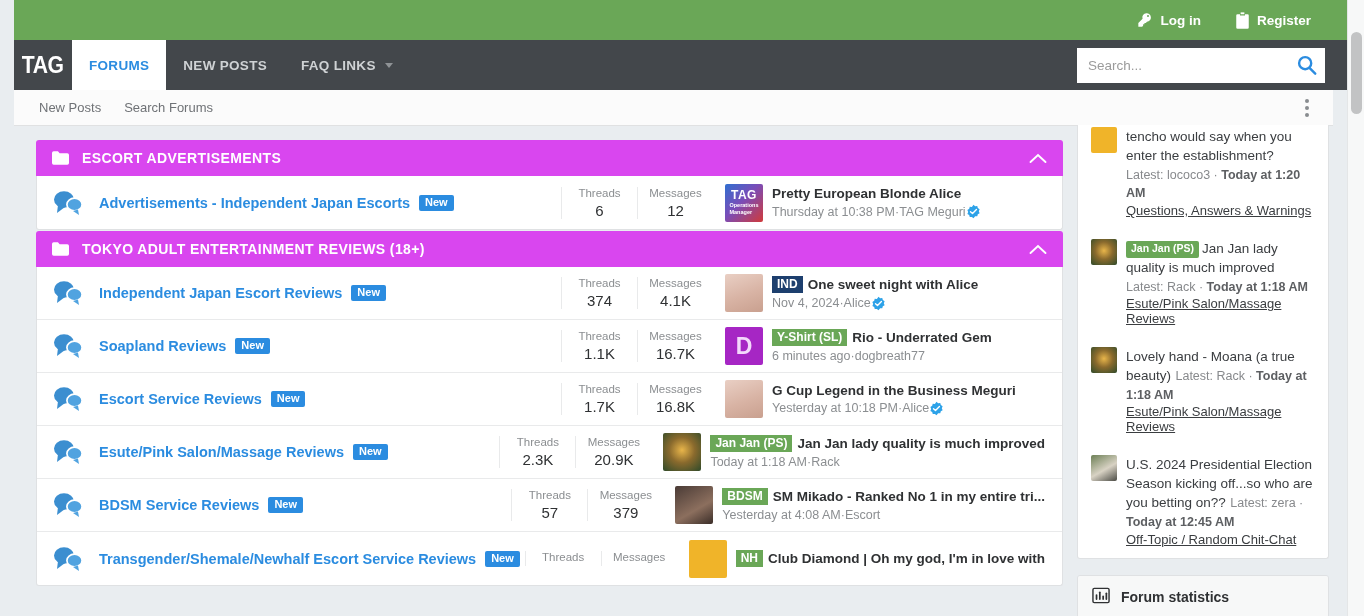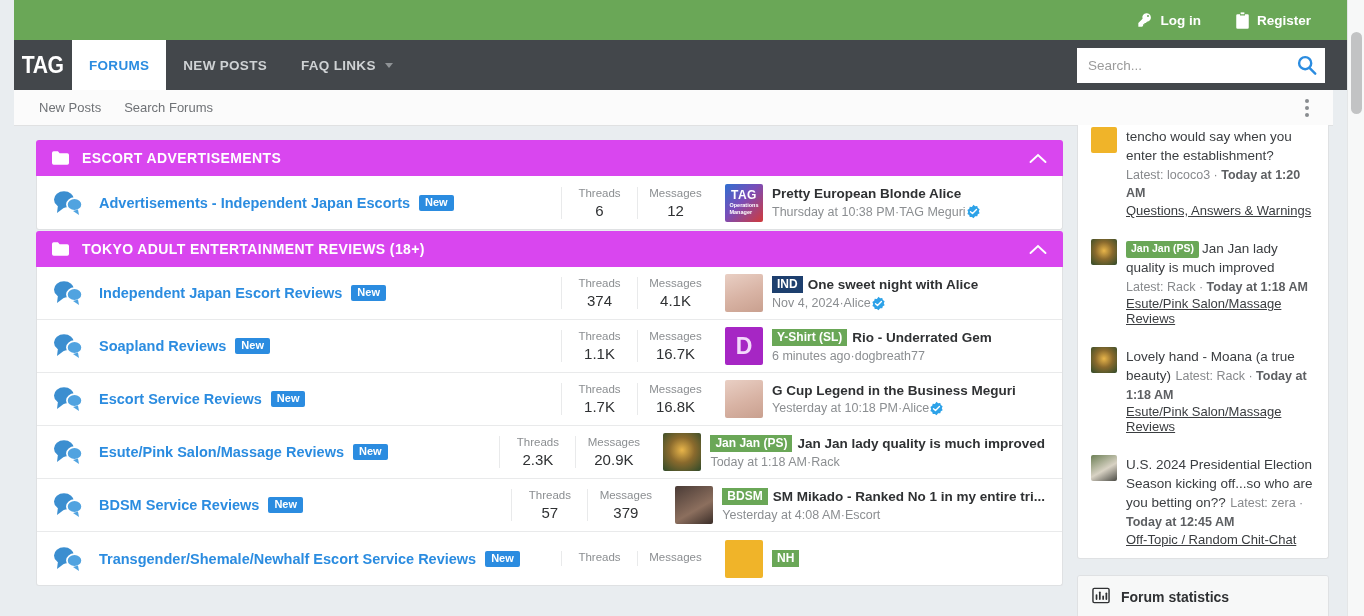--- a/index.html
+++ b/index.html
@@ -583,20 +583,21 @@
             </span>
             <span class="stat">
               <span class="stat-label">Messages</span>
               <span class="stat-value"></span>
             </span>
             <span class="last-post">
               <span class="lp-avatar av-yellow"></span>
               <span class="lp-body">
                 <span class="lp-title-row">
                   <span class="prefix green">NH</span>
+                  <span class="lp-title">Club Diamond | Oh my god, I'm in love with</span>
                 </span>
               </span>
             </span>
           </div>
 
         </div>
       </div>
     </div>
 
     <div class="side-col">

